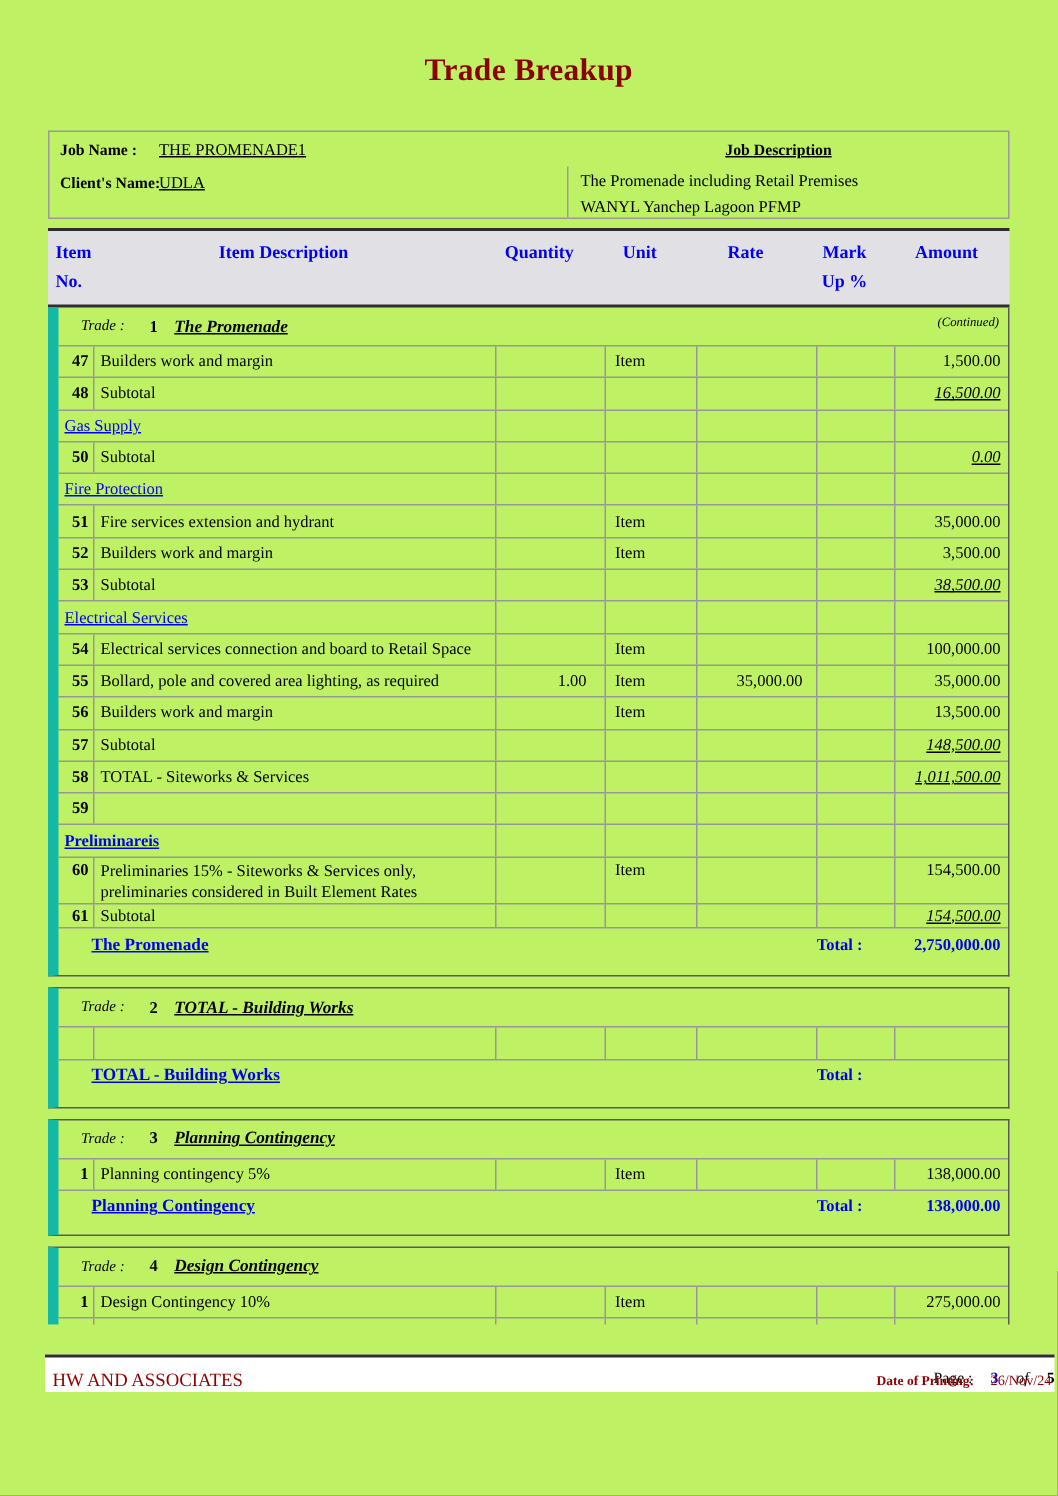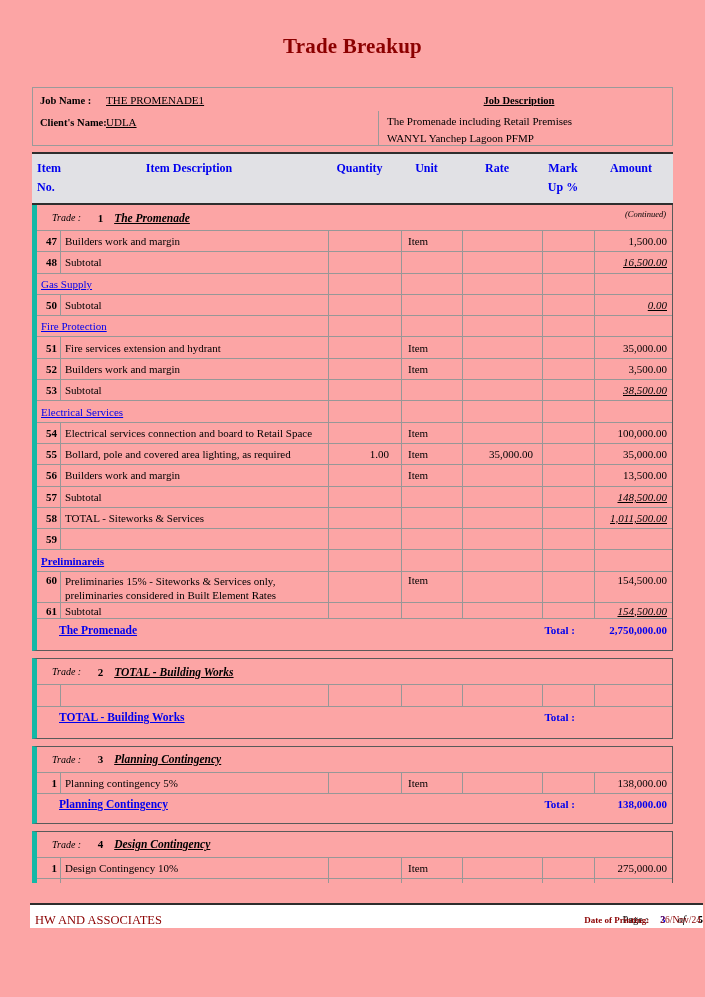--- a/index.html
+++ b/index.html
@@ -1,18 +1,18 @@
 <!DOCTYPE html>
 <html><head>
 <meta charset="utf-8">
 <style>
   * { box-sizing: border-box; margin: 0; padding: 0; }
   html,body { background:#888; }
   .page {
-    width: 705px; height: 997px; background: #fca5a5; position: relative;
+    width: 705px; height: 997px; background: #bef264; position: relative;
     font-family: "Liberation Serif", serif; color: #000; overflow: hidden;
     margin: 0 auto;
   }
   .title {
     position: absolute; top: 34px; left: 0; width: 100%; text-align: center;
     font-size: 21px; font-weight: bold; color: #8B0000; letter-spacing: .2px;
   }
   
   .jobbox {
     position: absolute; top: 87px; left: 32px; width: 641px; height: 59px;
@@ -31,21 +31,21 @@
   .content { position: absolute; top: 152px; left: 32px; width: 641px; }
   .thead {
     display: grid; grid-template-columns: 23px 268px 73px 61px 80px 52px 1fr;
     height: 53px; background: #E1E1E5;
     border-top: 2px solid #2e2e2e; border-bottom: 2px solid #2e2e2e;
     color: #0000EE; font-weight: bold; font-size: 12px;
   }
   .hc { display: flex; flex-direction: column; justify-content: space-between;
         padding: 7px 0 8px; text-align: center; }
   .hc.first { text-align: left; padding-left: 5px; }
-  .section { border-left: 5px solid #14b8a6; border-right: 1px solid #5a5a5a;
+  .section { border-left: 7px solid #14b8a6; border-right: 1px solid #5a5a5a;
              border-bottom: 1px solid #5a5a5a; padding-bottom: 10px; }
   .section.mt { margin-top: 7px; border-top: 1px solid #5a5a5a; }
   .section.cut { border-bottom: none; padding-bottom: 0; }
   .section.tight { padding-bottom: 8px; }
   .trow { height: 25px; display: flex; align-items: center; font-size: 11px; position: relative; }
   .trade-label { font-style: italic; font-size: 10px; margin-left: 15px; }
   .trade-no { font-weight: bold; margin-left: 8px; width: 14px; text-align: right; }
   .trade-name { font-weight: bold; font-style: italic; text-decoration: underline;
                 margin-left: 11px; font-size: 11.5px; }
   .continued { position: absolute; right: 6px; top: 4px; font-style: italic; font-size: 8.5px; }

